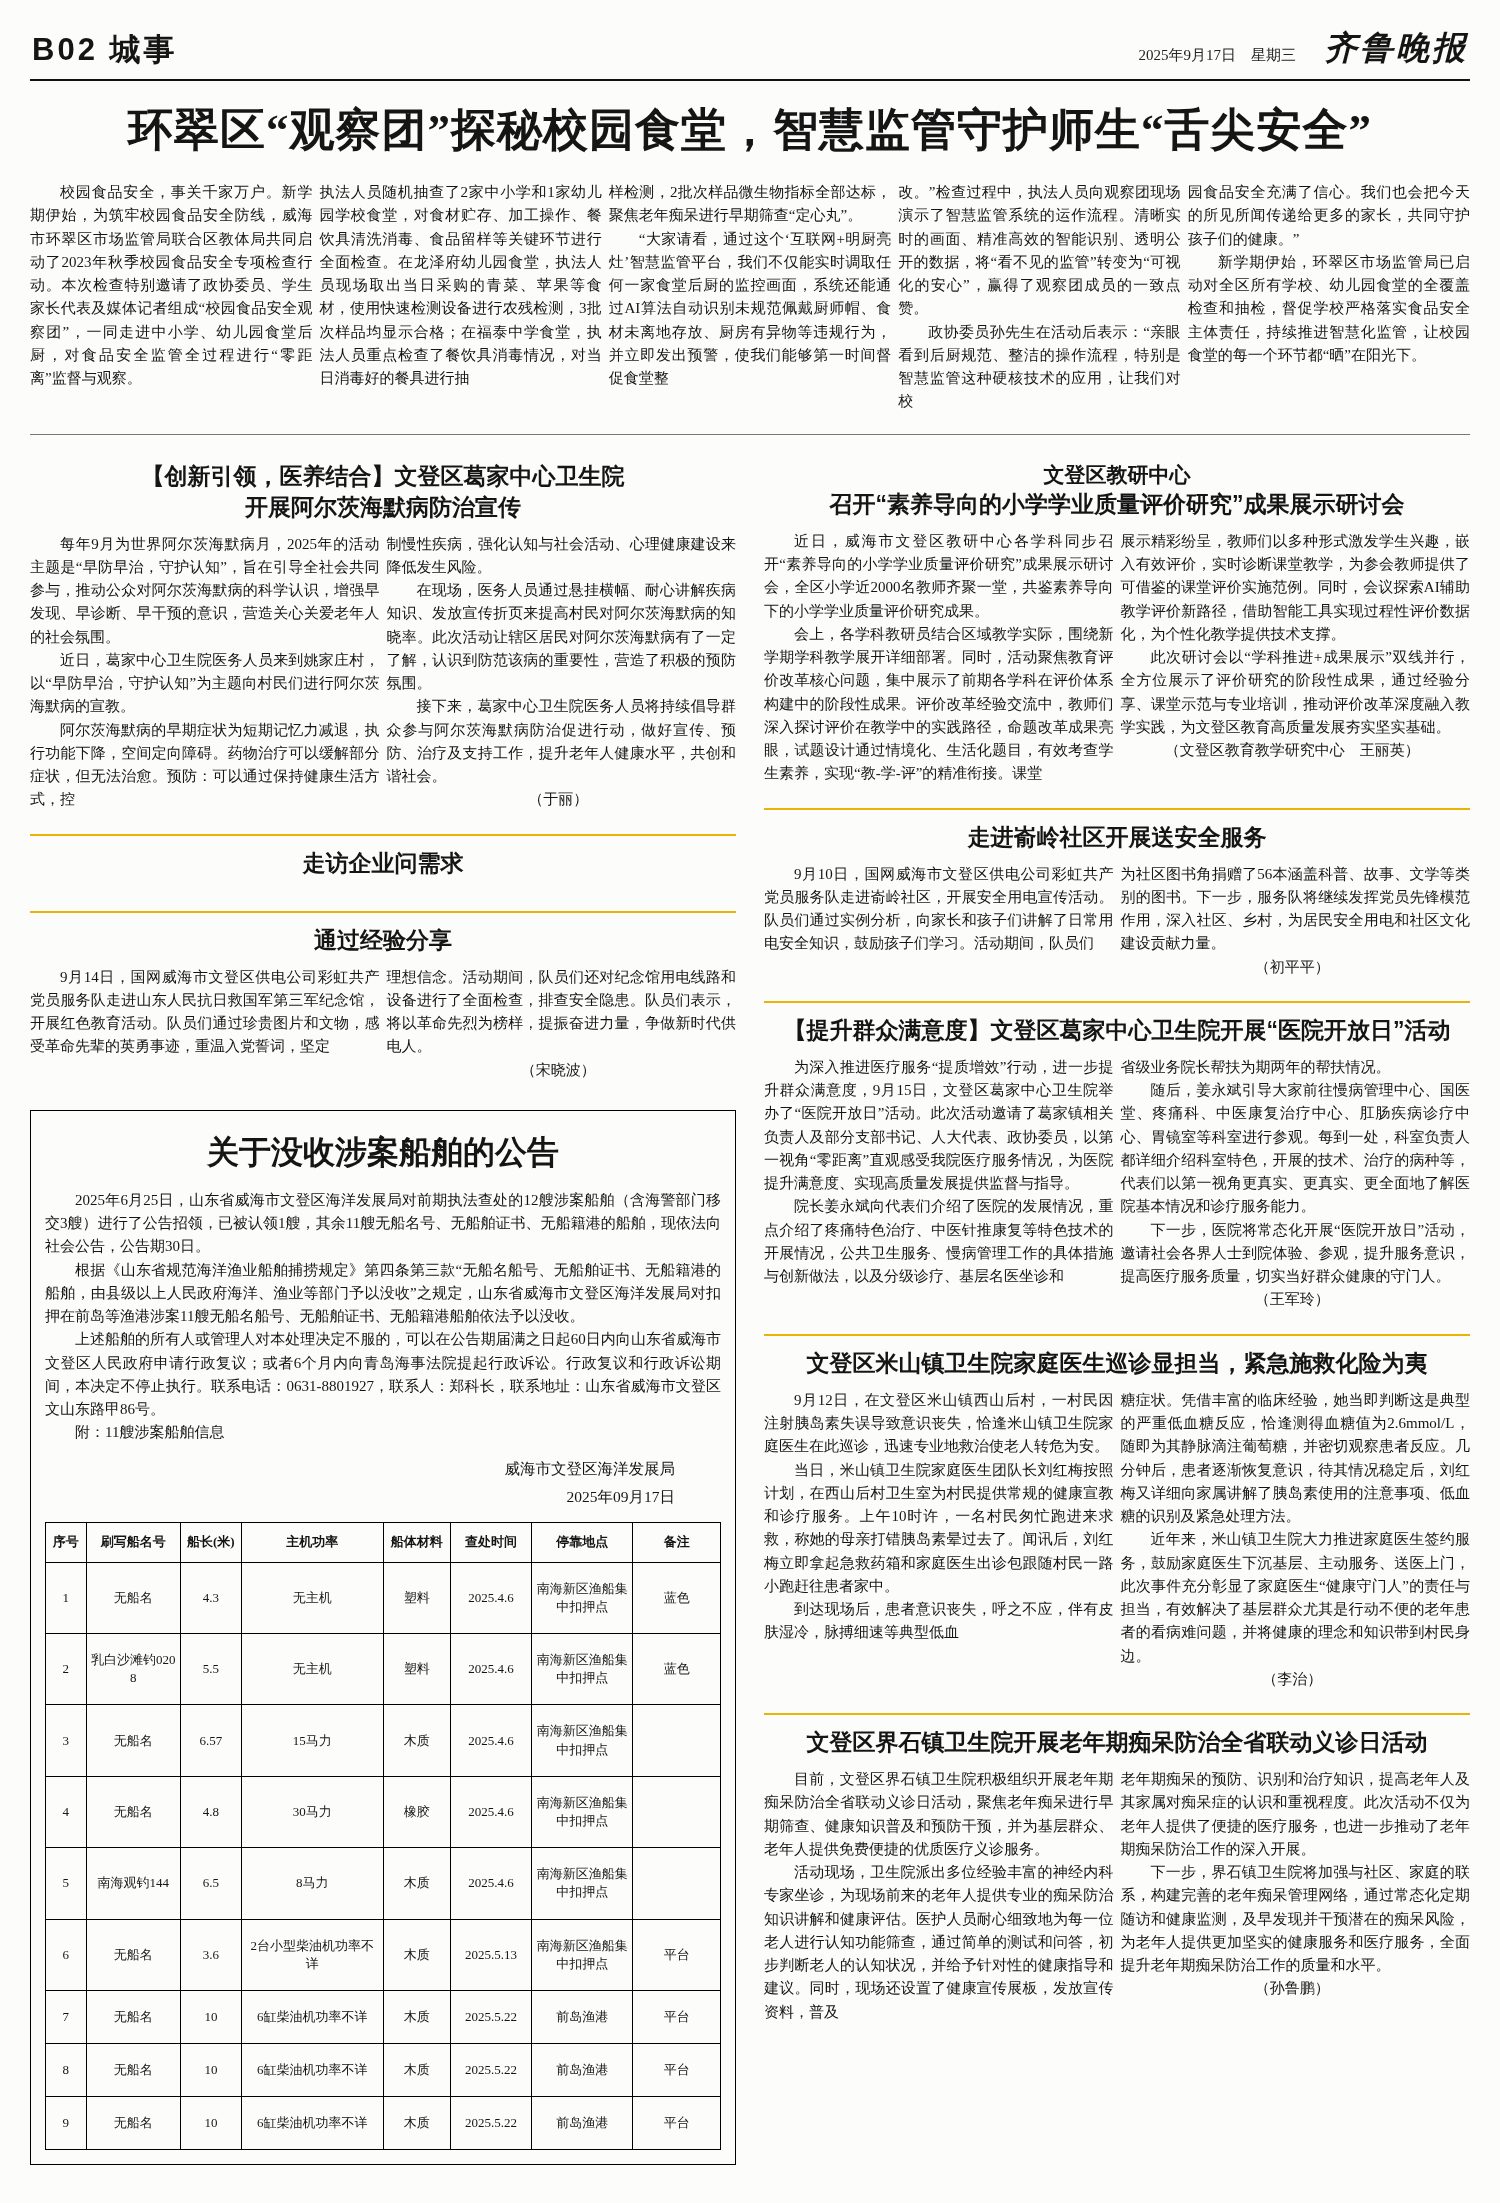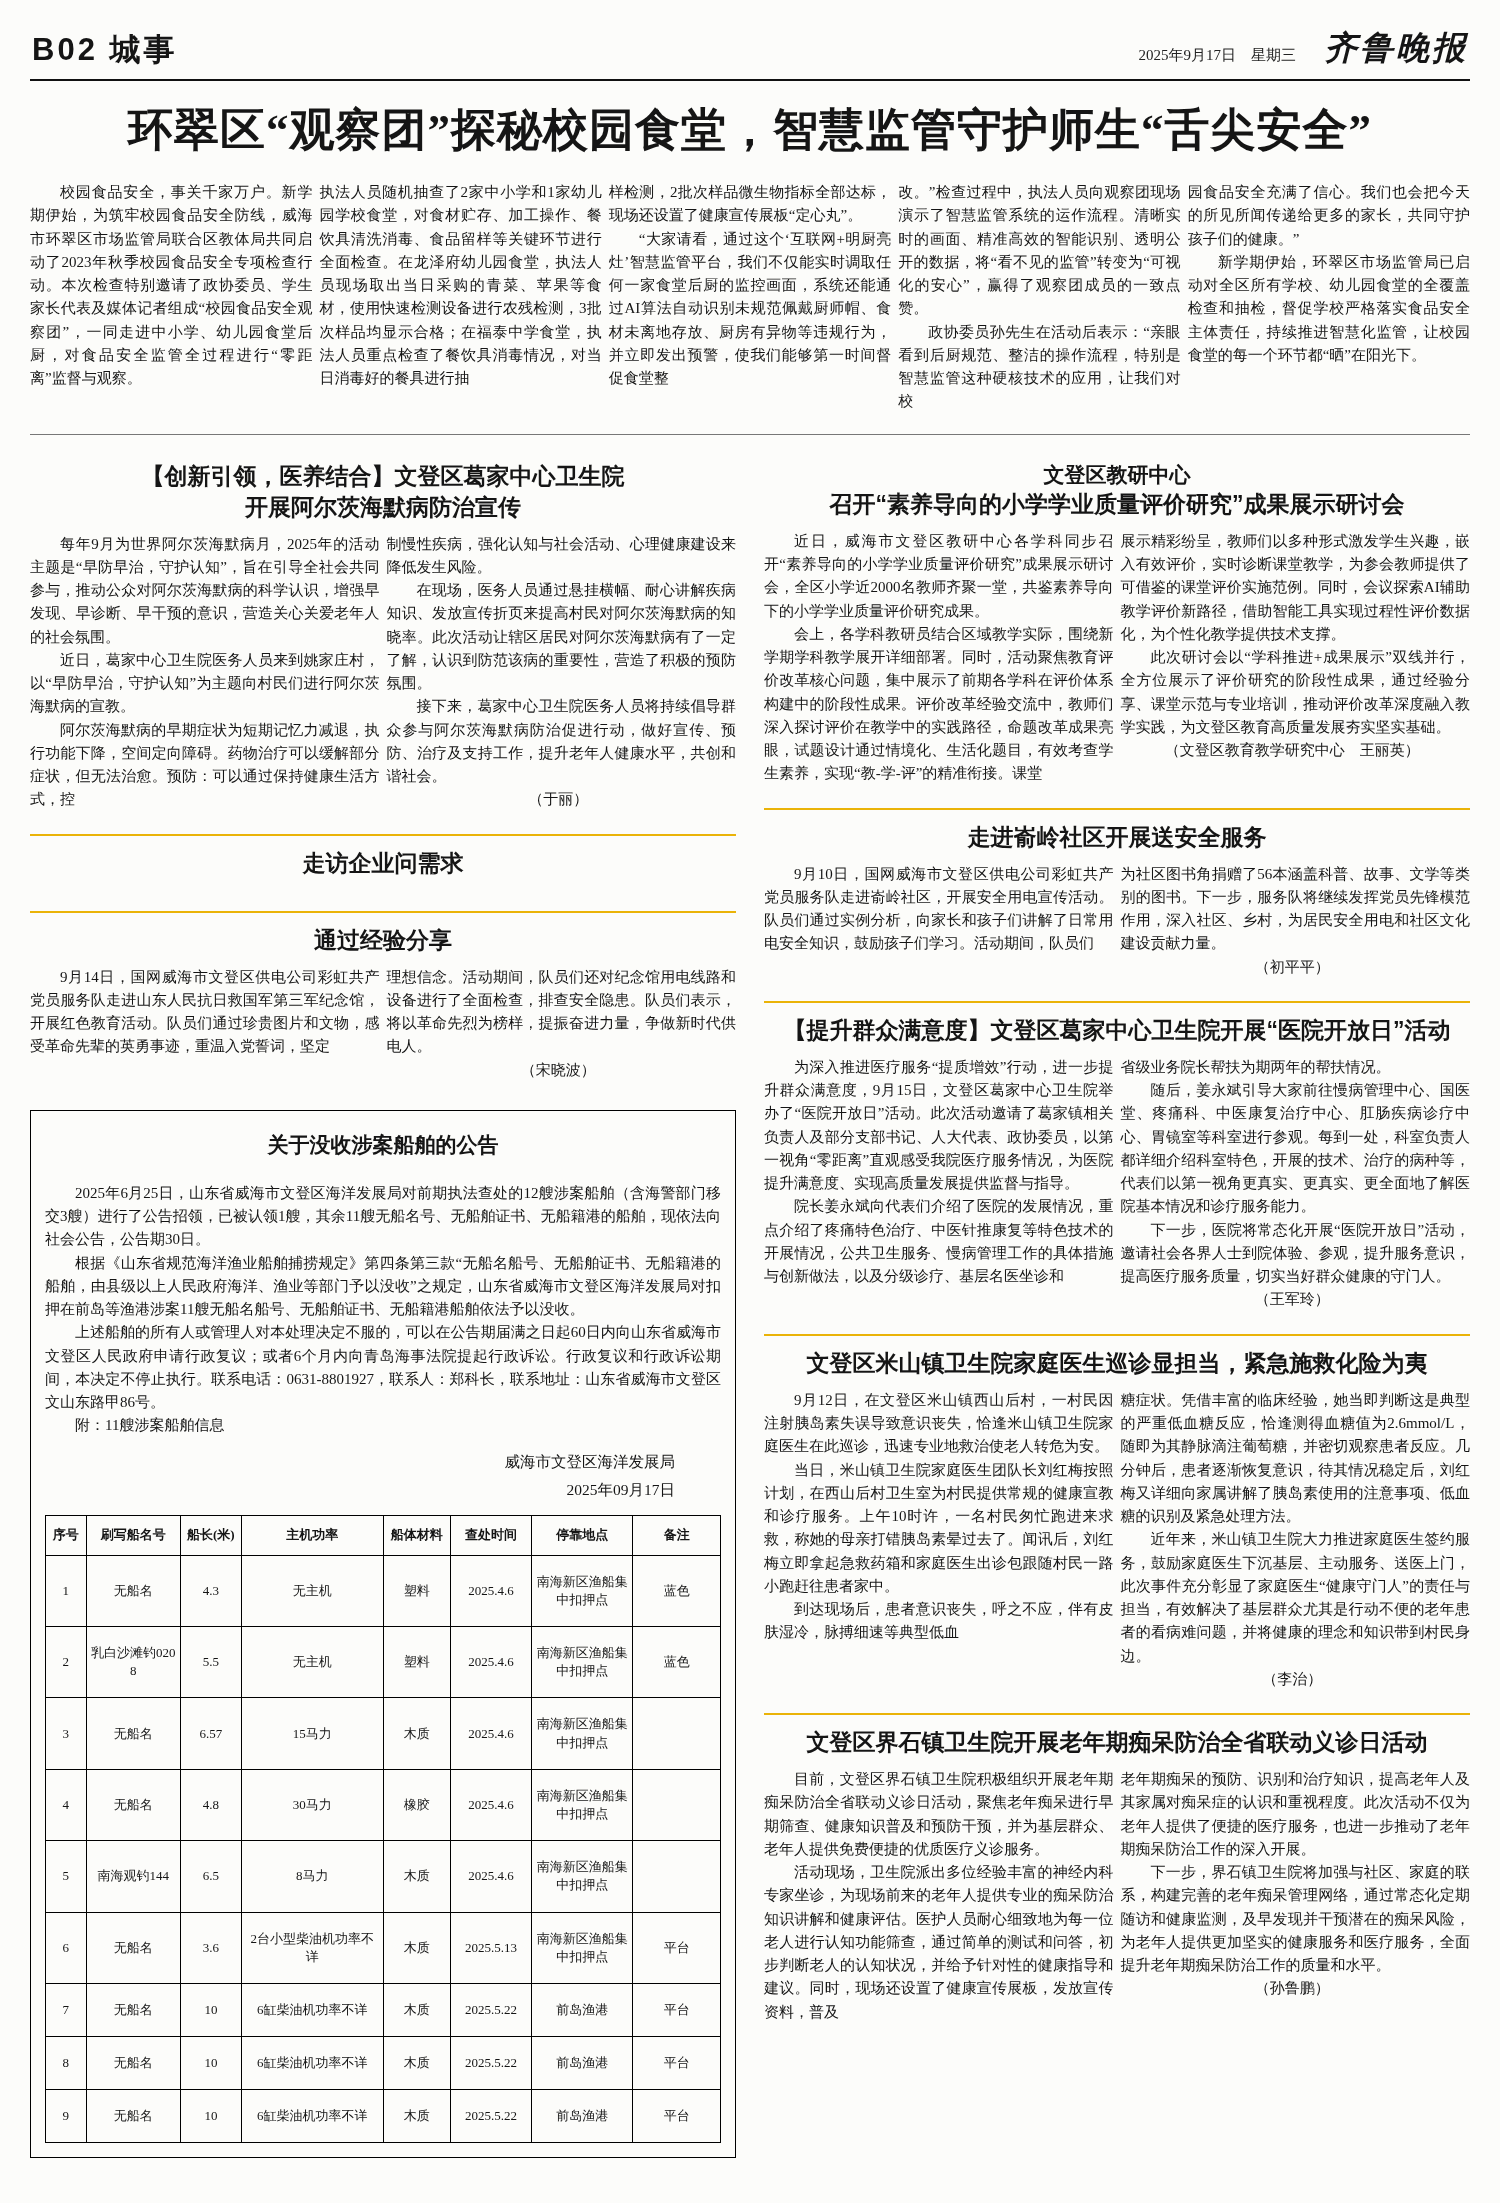--- a/index.html
+++ b/index.html
@@ -33,21 +33,21 @@
   .article { padding:12px 0 16px; }
   .article.sep { border-top:2px solid #eab308;margin-top:6px; }
   .art-title {
     text-align:center; font-weight:bold; line-height:1.35; margin-bottom:10px;
     font-family:"Liberation Sans","DejaVu Sans",sans-serif; font-size:23px;
   }
   .art-title .kicker { font-size:21px; display:block; }
   
   .notice { border:1px solid #000; padding:16px 14px 14px; margin-top:12px; }
   .notice-title {
-    text-align:center; font-weight:bold; font-size:21px; margin:4px 0 23px;
+    text-align:center; font-weight:bold; font-size:32px; margin:4px 0 14px;
     font-family:Liberation Serif, serif;
   }
   .notice-body p { font-size:15px; line-height:1.55; text-align:justify; text-indent:2em; }
   .sign { text-align:right; padding:10px 46px 12px 0; font-size:15.5px; line-height:1.8; }
   table { width:100%; border-collapse:collapse; table-layout:fixed; }
   th,td { border:1px solid #000; text-align:center; vertical-align:middle; font-size:13px; line-height:1.4; word-break:break-all; }
   th { font-weight:bold; padding:10px 3px; }
   td { padding:17px 3px; }
 </style>
 </head>
@@ -67,21 +67,21 @@
   <section class="lead">
     <h1 class="headline">环翠区“观察团”探秘校园食堂，智慧监管守护师生“舌尖安全”</h1>
     <div class="cols lead-body">
         <div class="col">
           <p>校园食品安全，事关千家万户。新学期伊始，为筑牢校园食品安全防线，威海市环翠区市场监管局联合区教体局共同启动了2023年秋季校园食品安全专项检查行动。本次检查特别邀请了政协委员、学生家长代表及媒体记者组成“校园食品安全观察团”，一同走进中小学、幼儿园食堂后厨，对食品安全监管全过程进行“零距离”监督与观察。</p>
         </div>
         <div class="col">
           <p class="cont">执法人员随机抽查了2家中小学和1家幼儿园学校食堂，对食材贮存、加工操作、餐饮具清洗消毒、食品留样等关键环节进行全面检查。在龙泽府幼儿园食堂，执法人员现场取出当日采购的青菜、苹果等食材，使用快速检测设备进行农残检测，3批次样品均显示合格；在福泰中学食堂，执法人员重点检查了餐饮具消毒情况，对当日消毒好的餐具进行抽</p>
         </div>
         <div class="col">
-          <p class="cont">样检测，2批次样品微生物指标全部达标，现场还设置了健康宣传展板“定心丸”。</p>
+          <p class="cont">样检测，2批次样品微生物指标全部达标，聚焦老年痴呆进行早期筛查“定心丸”。</p>
           <p>“大家请看，通过这个‘互联网+明厨亮灶’智慧监管平台，我们不仅能实时调取任何一家食堂后厨的监控画面，系统还能通过AI算法自动识别未规范佩戴厨师帽、食材未离地存放、厨房有异物等违规行为，并立即发出预警，使我们能够第一时间督促食堂整</p>
         </div>
         <div class="col">
           <p class="cont">改。”检查过程中，执法人员向观察团现场演示了智慧监管系统的运作流程。清晰实时的画面、精准高效的智能识别、透明公开的数据，将“看不见的监管”转变为“可视化的安心”，赢得了观察团成员的一致点赞。</p>
           <p>政协委员孙先生在活动后表示：“亲眼看到后厨规范、整洁的操作流程，特别是智慧监管这种硬核技术的应用，让我们对校</p>
         </div>
         <div class="col">
           <p class="cont">园食品安全充满了信心。我们也会把今天的所见所闻传递给更多的家长，共同守护孩子们的健康。”</p>
           <p>新学期伊始，环翠区市场监管局已启动对全区所有学校、幼儿园食堂的全覆盖检查和抽检，督促学校严格落实食品安全主体责任，持续推进智慧化监管，让校园食堂的每一个环节都“晒”在阳光下。</p>
         </div>

